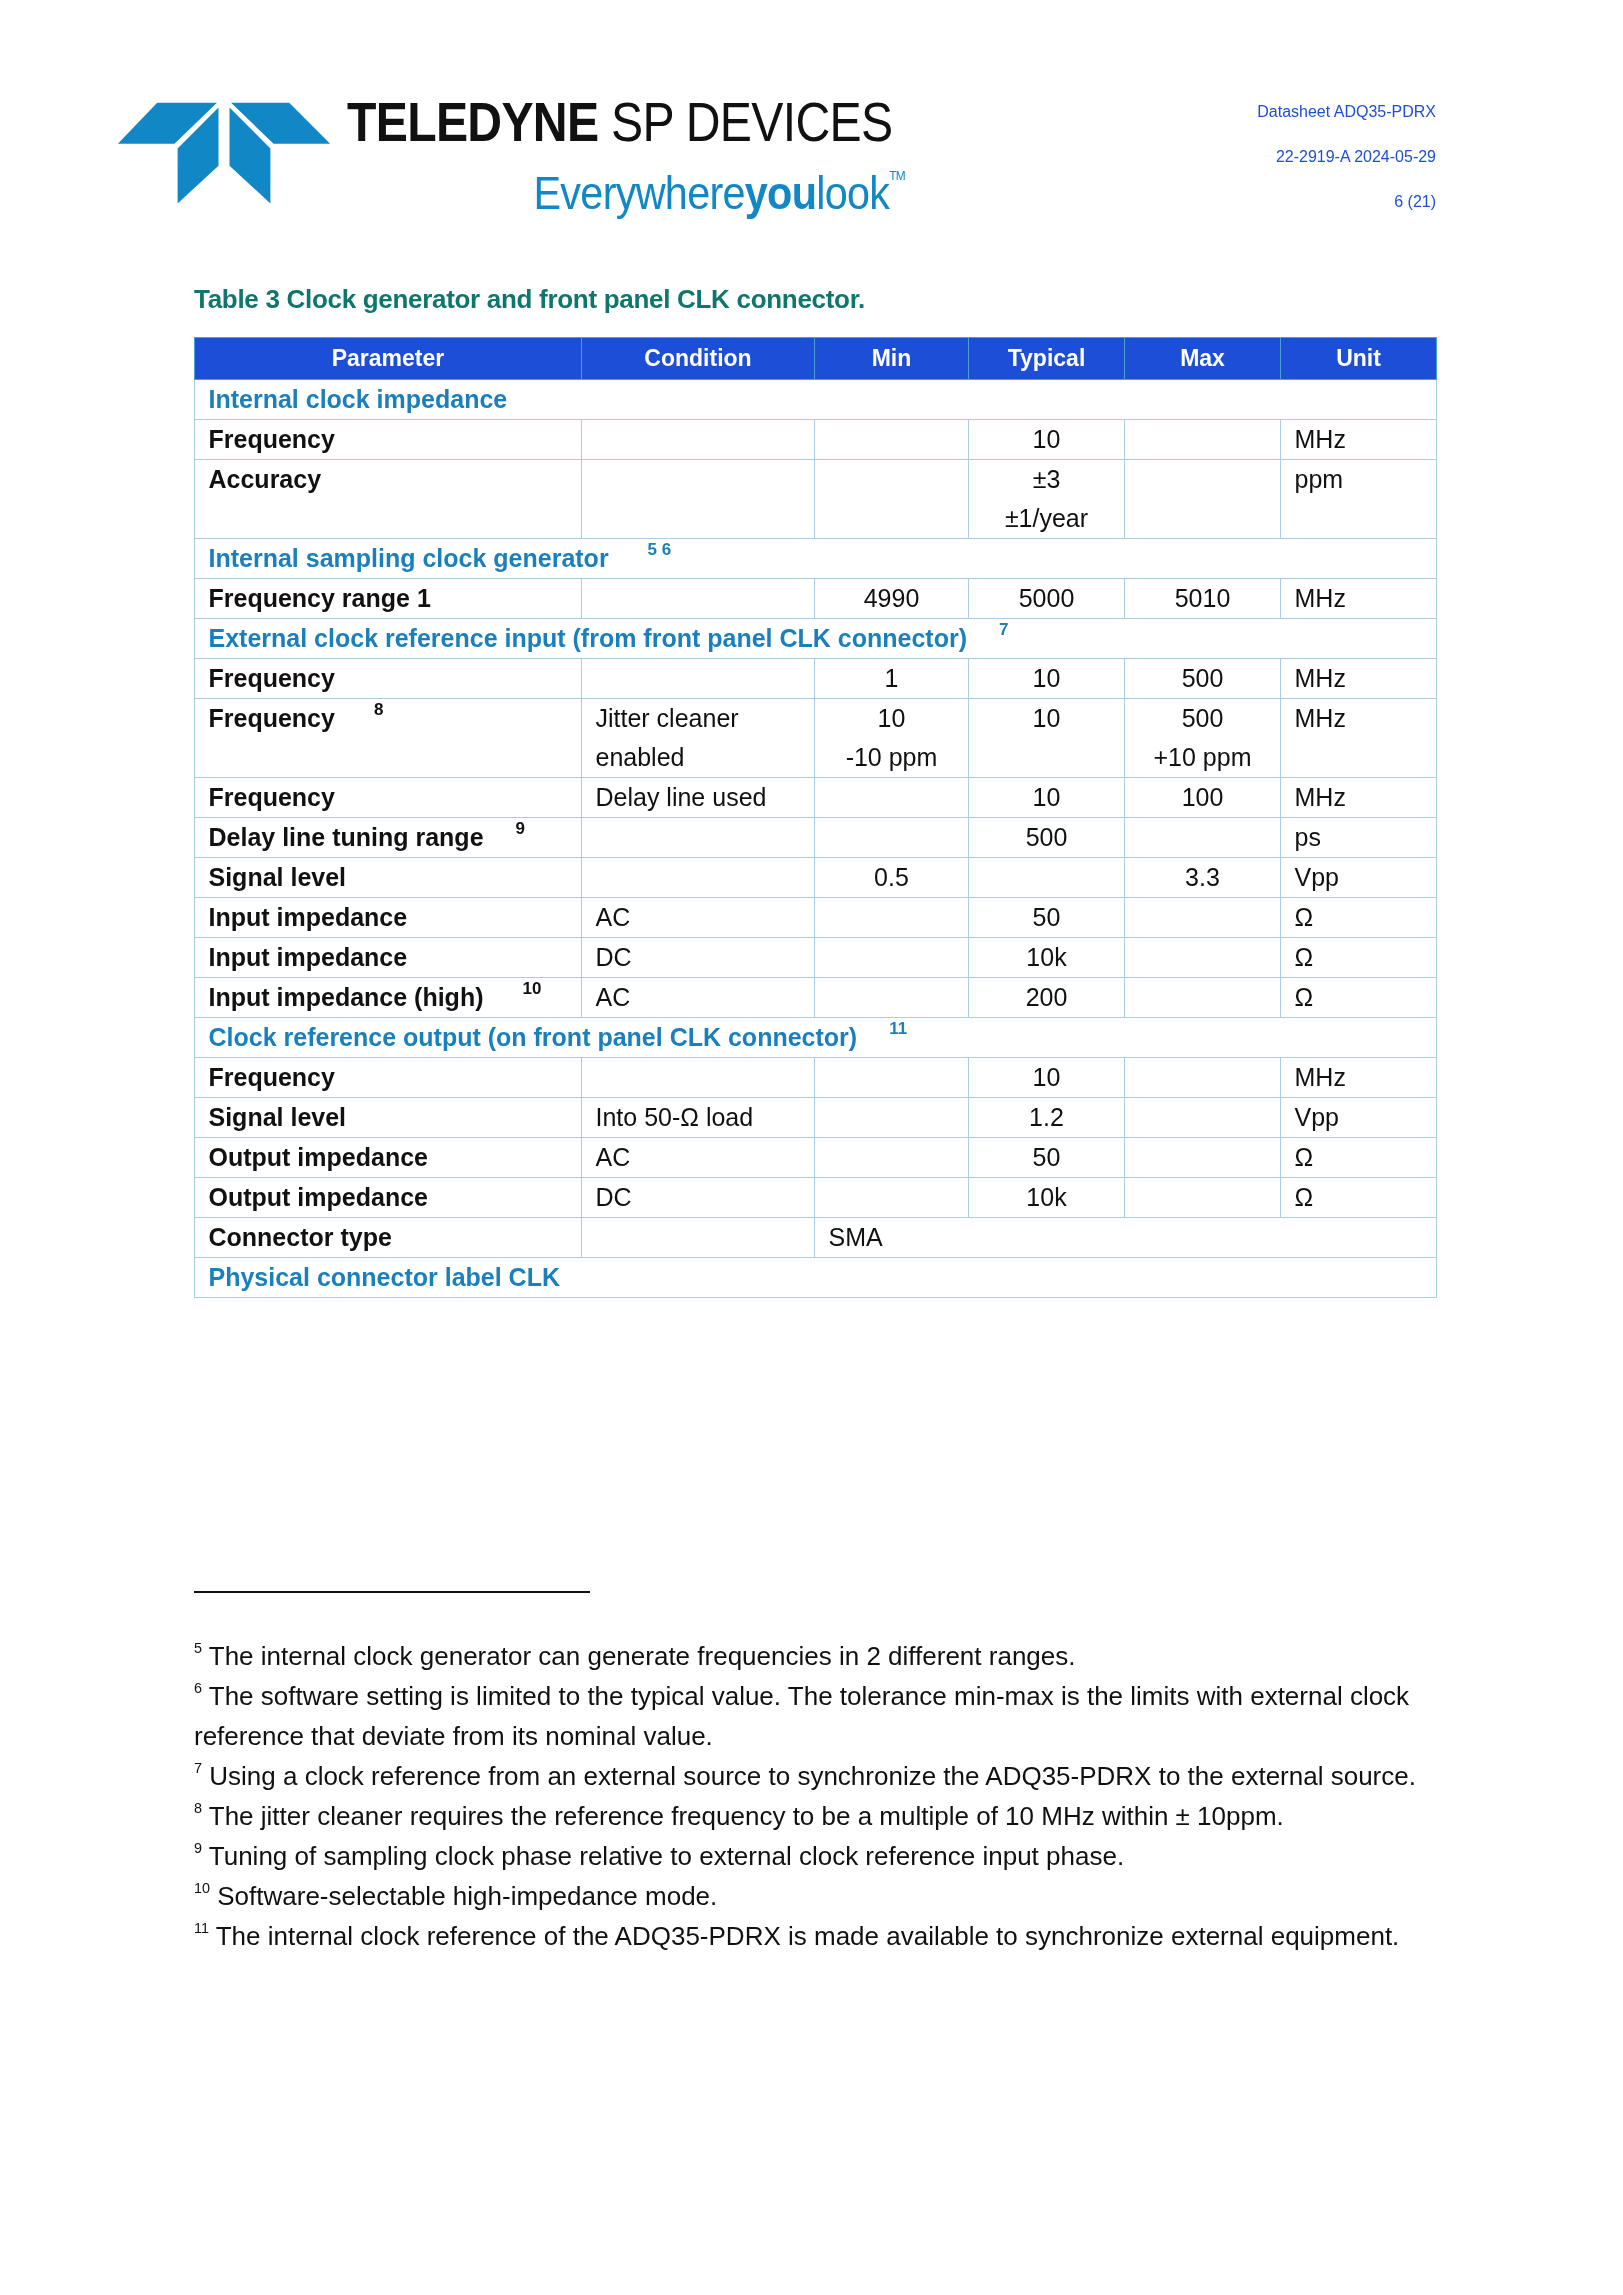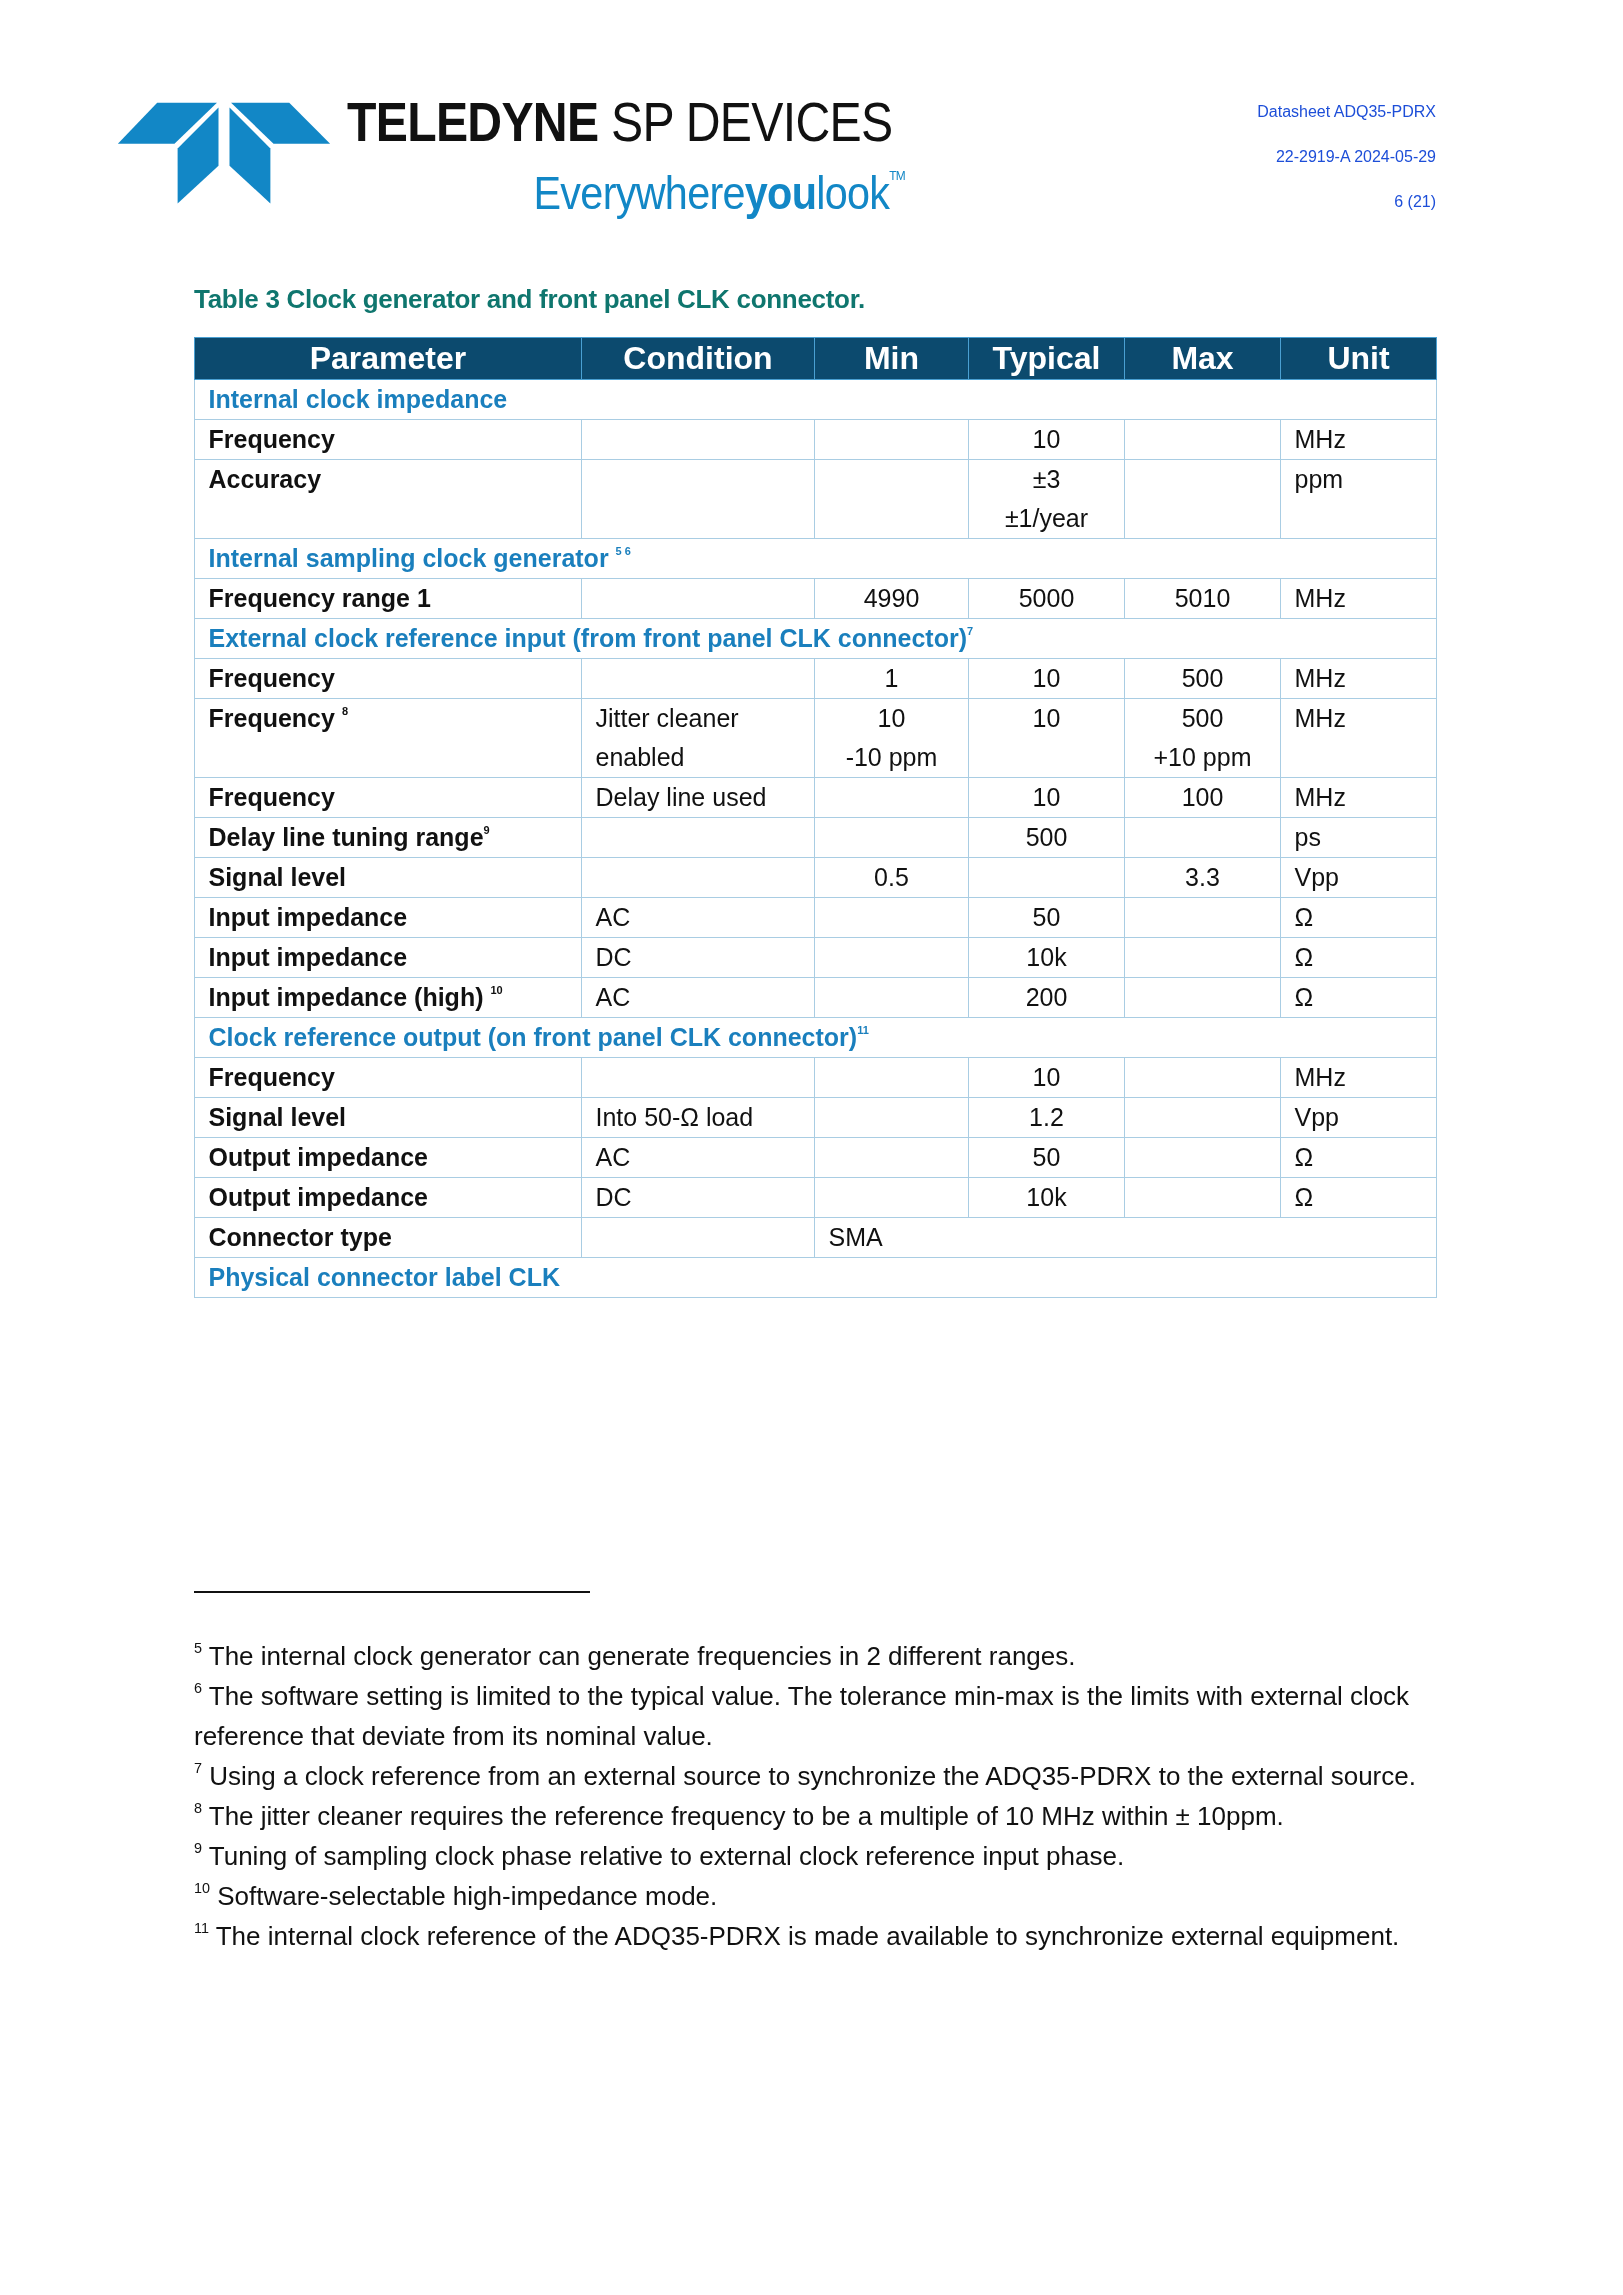--- a/index.html
+++ b/index.html
@@ -18,26 +18,26 @@
     .meta { position: absolute; right: 188px; top: 100px; text-align: right; color: #1d4ed8; font-size: 16px; }
     .meta div { height: 45px; line-height: 24px; }
 
     
     .caption { position: absolute; left: 194px; top: 284px; font-size: 26px; font-weight: 700; color: #0f766e; letter-spacing: -0.3px; }
 
     
     table.spec { position: absolute; left: 194px; top: 337px; width: 1242px; border-collapse: collapse; table-layout: fixed; font-size: 25px; }
     table.spec col.c1 { width: 387px; } table.spec col.c2 { width: 233px; } table.spec col.c3 { width: 154px; }
     table.spec col.c4 { width: 156px; } table.spec col.c5 { width: 156px; } table.spec col.c6 { width: 156px; }
-    table.spec th { background: #0c4a6e; color: #ffffff; font-weight: 700; height: 41px; padding: 0; border: 0.8px solid #4aa0d2; text-align: center; font-size: 32px; }
+    table.spec th { background: #1d4ed8; color: #ffffff; font-weight: 700; height: 41px; padding: 0; border: 0.8px solid #4aa0d2; text-align: center; font-size: 23px; }
     table.spec td { border: 1.7px solid #a9cde3; padding: 0 13.5px; height: 36px; line-height: 39px; vertical-align: top; }
     td.param { font-weight: 700; }
     td.num { text-align: center; padding: 0 3.4px; }
     td.section { color: #1a7fbd; font-weight: 700; }
-    sup.fn { font-size: 11px; vertical-align: 12px; line-height: 0; }
+    sup.fn { font-size: 17px; vertical-align: 12px; line-height: 0; margin-left: 32px; }
 
     
     .fn-rule { position: absolute; left: 194px; top: 1591px; width: 396px; height: 0; border-top: 2.5px solid #111; }
     .footnotes { position: absolute; left: 194px; top: 1636px; width: 1243px; font-size: 26px; line-height: 40px; color: #111; }
     .footnotes p { margin: 0; }
     .footnotes sup { font-size: 14.4px; vertical-align: 12px; line-height: 0; }
   </style>
 </head>
 <body>
 

